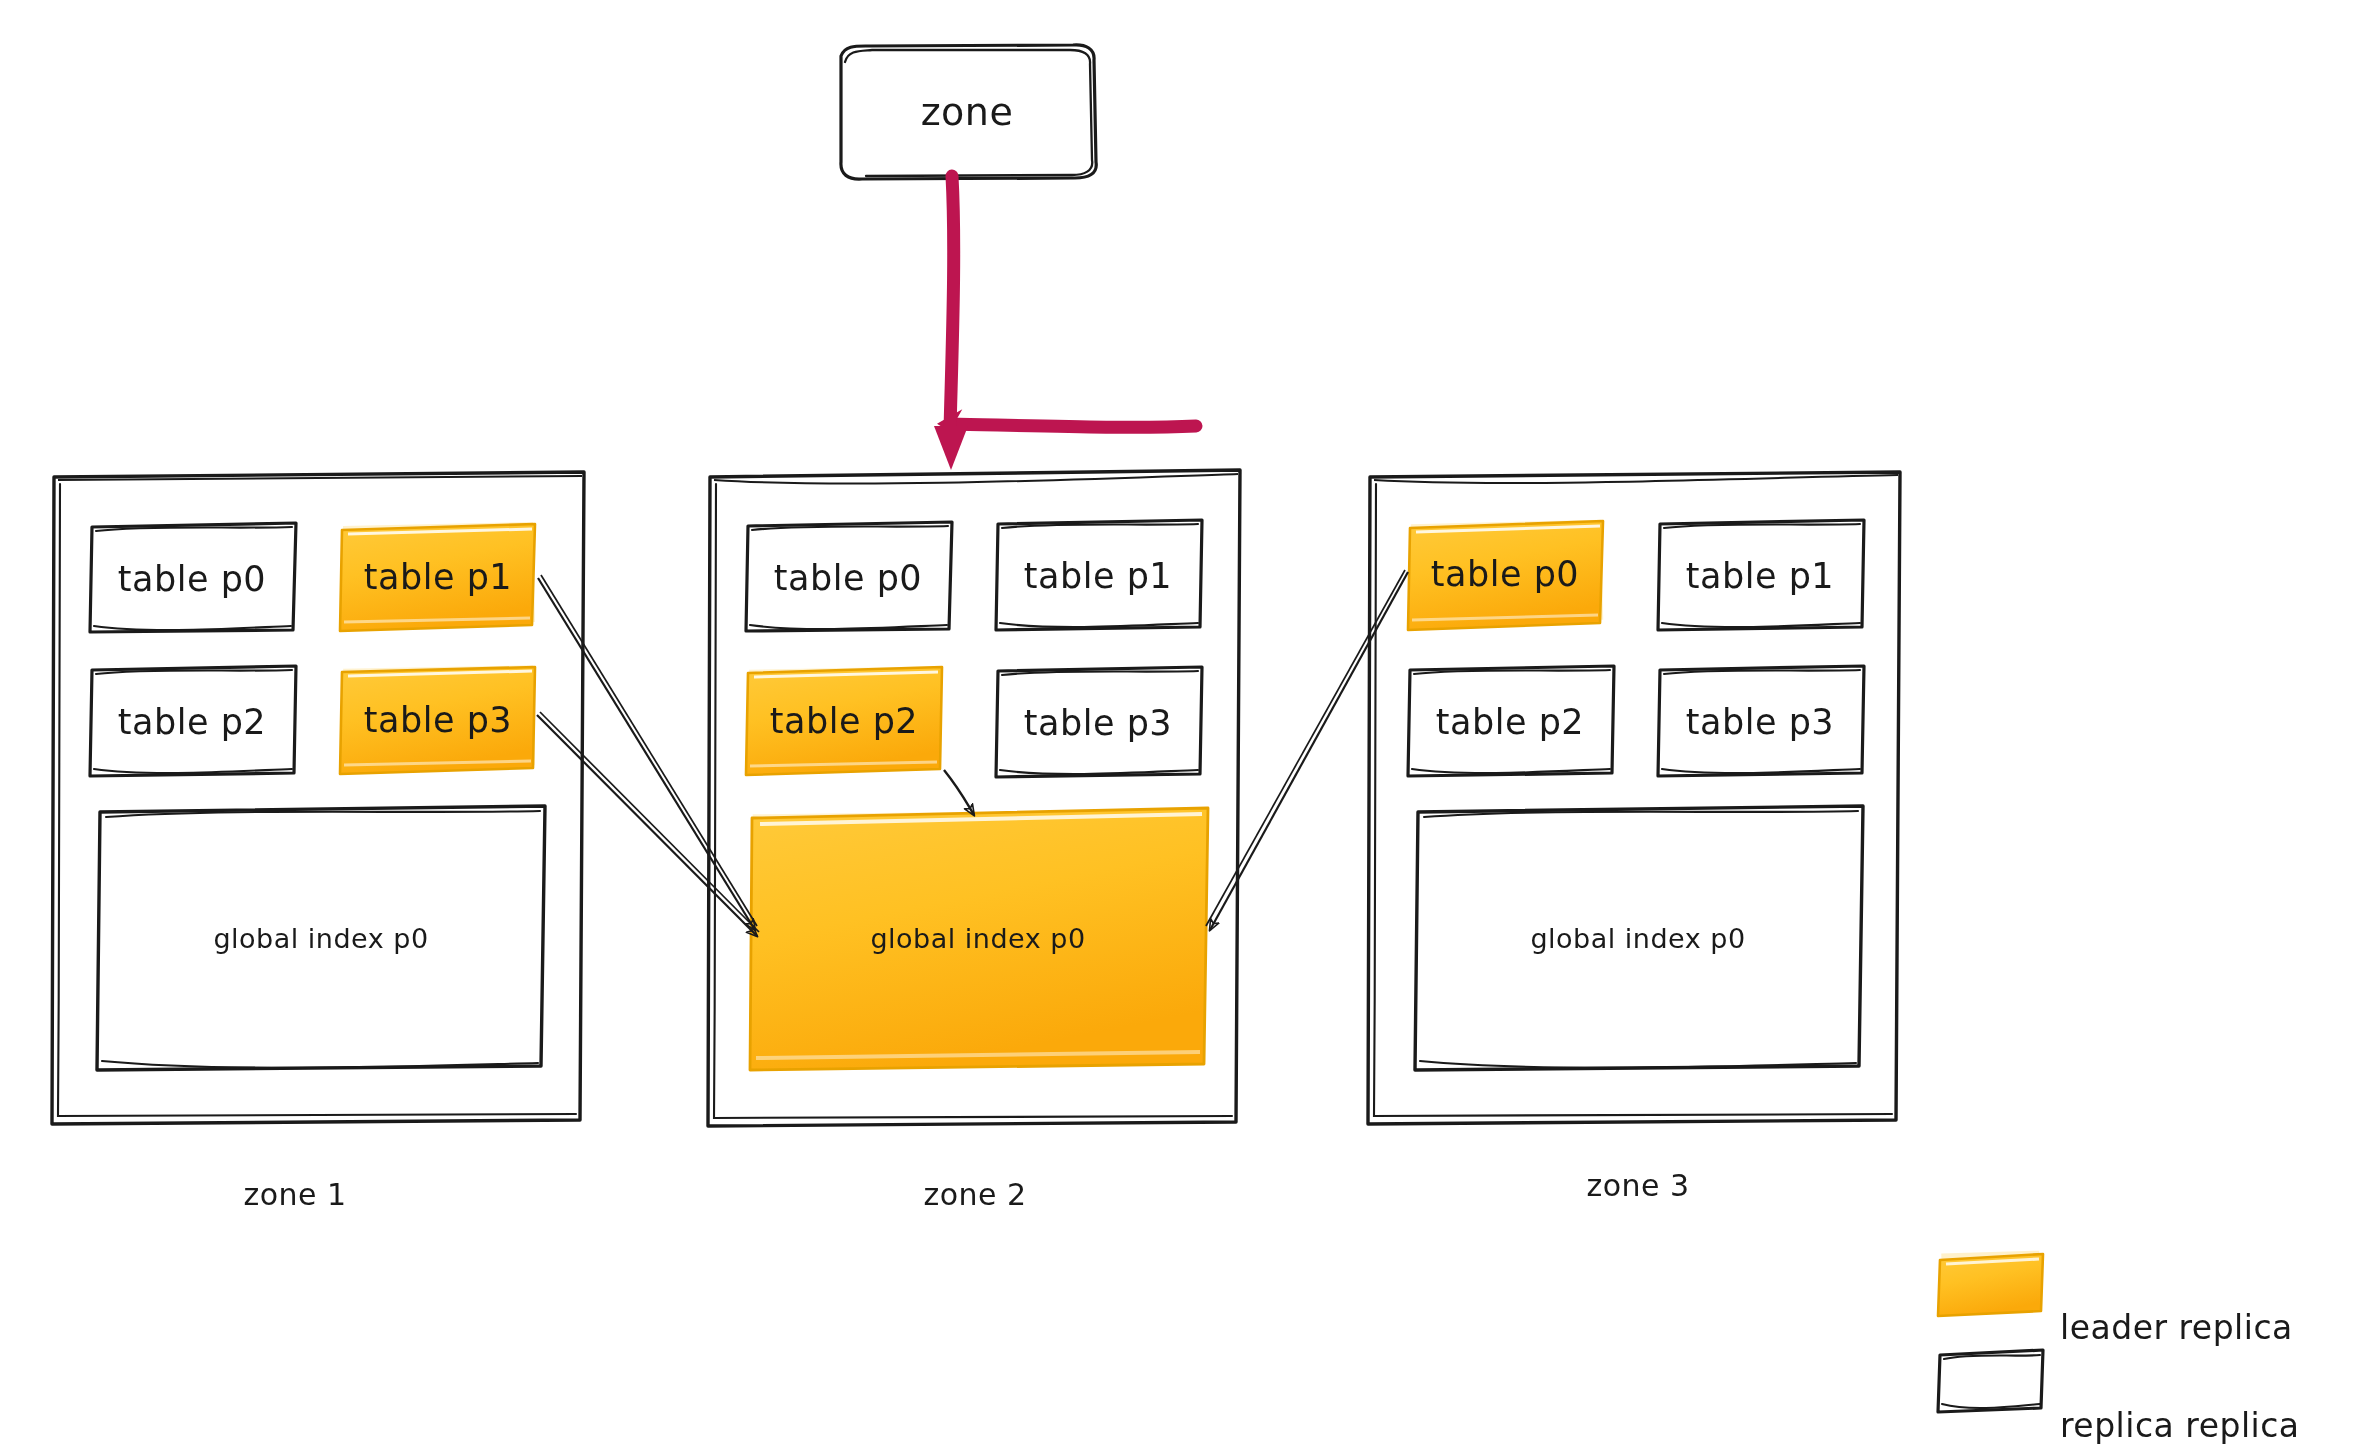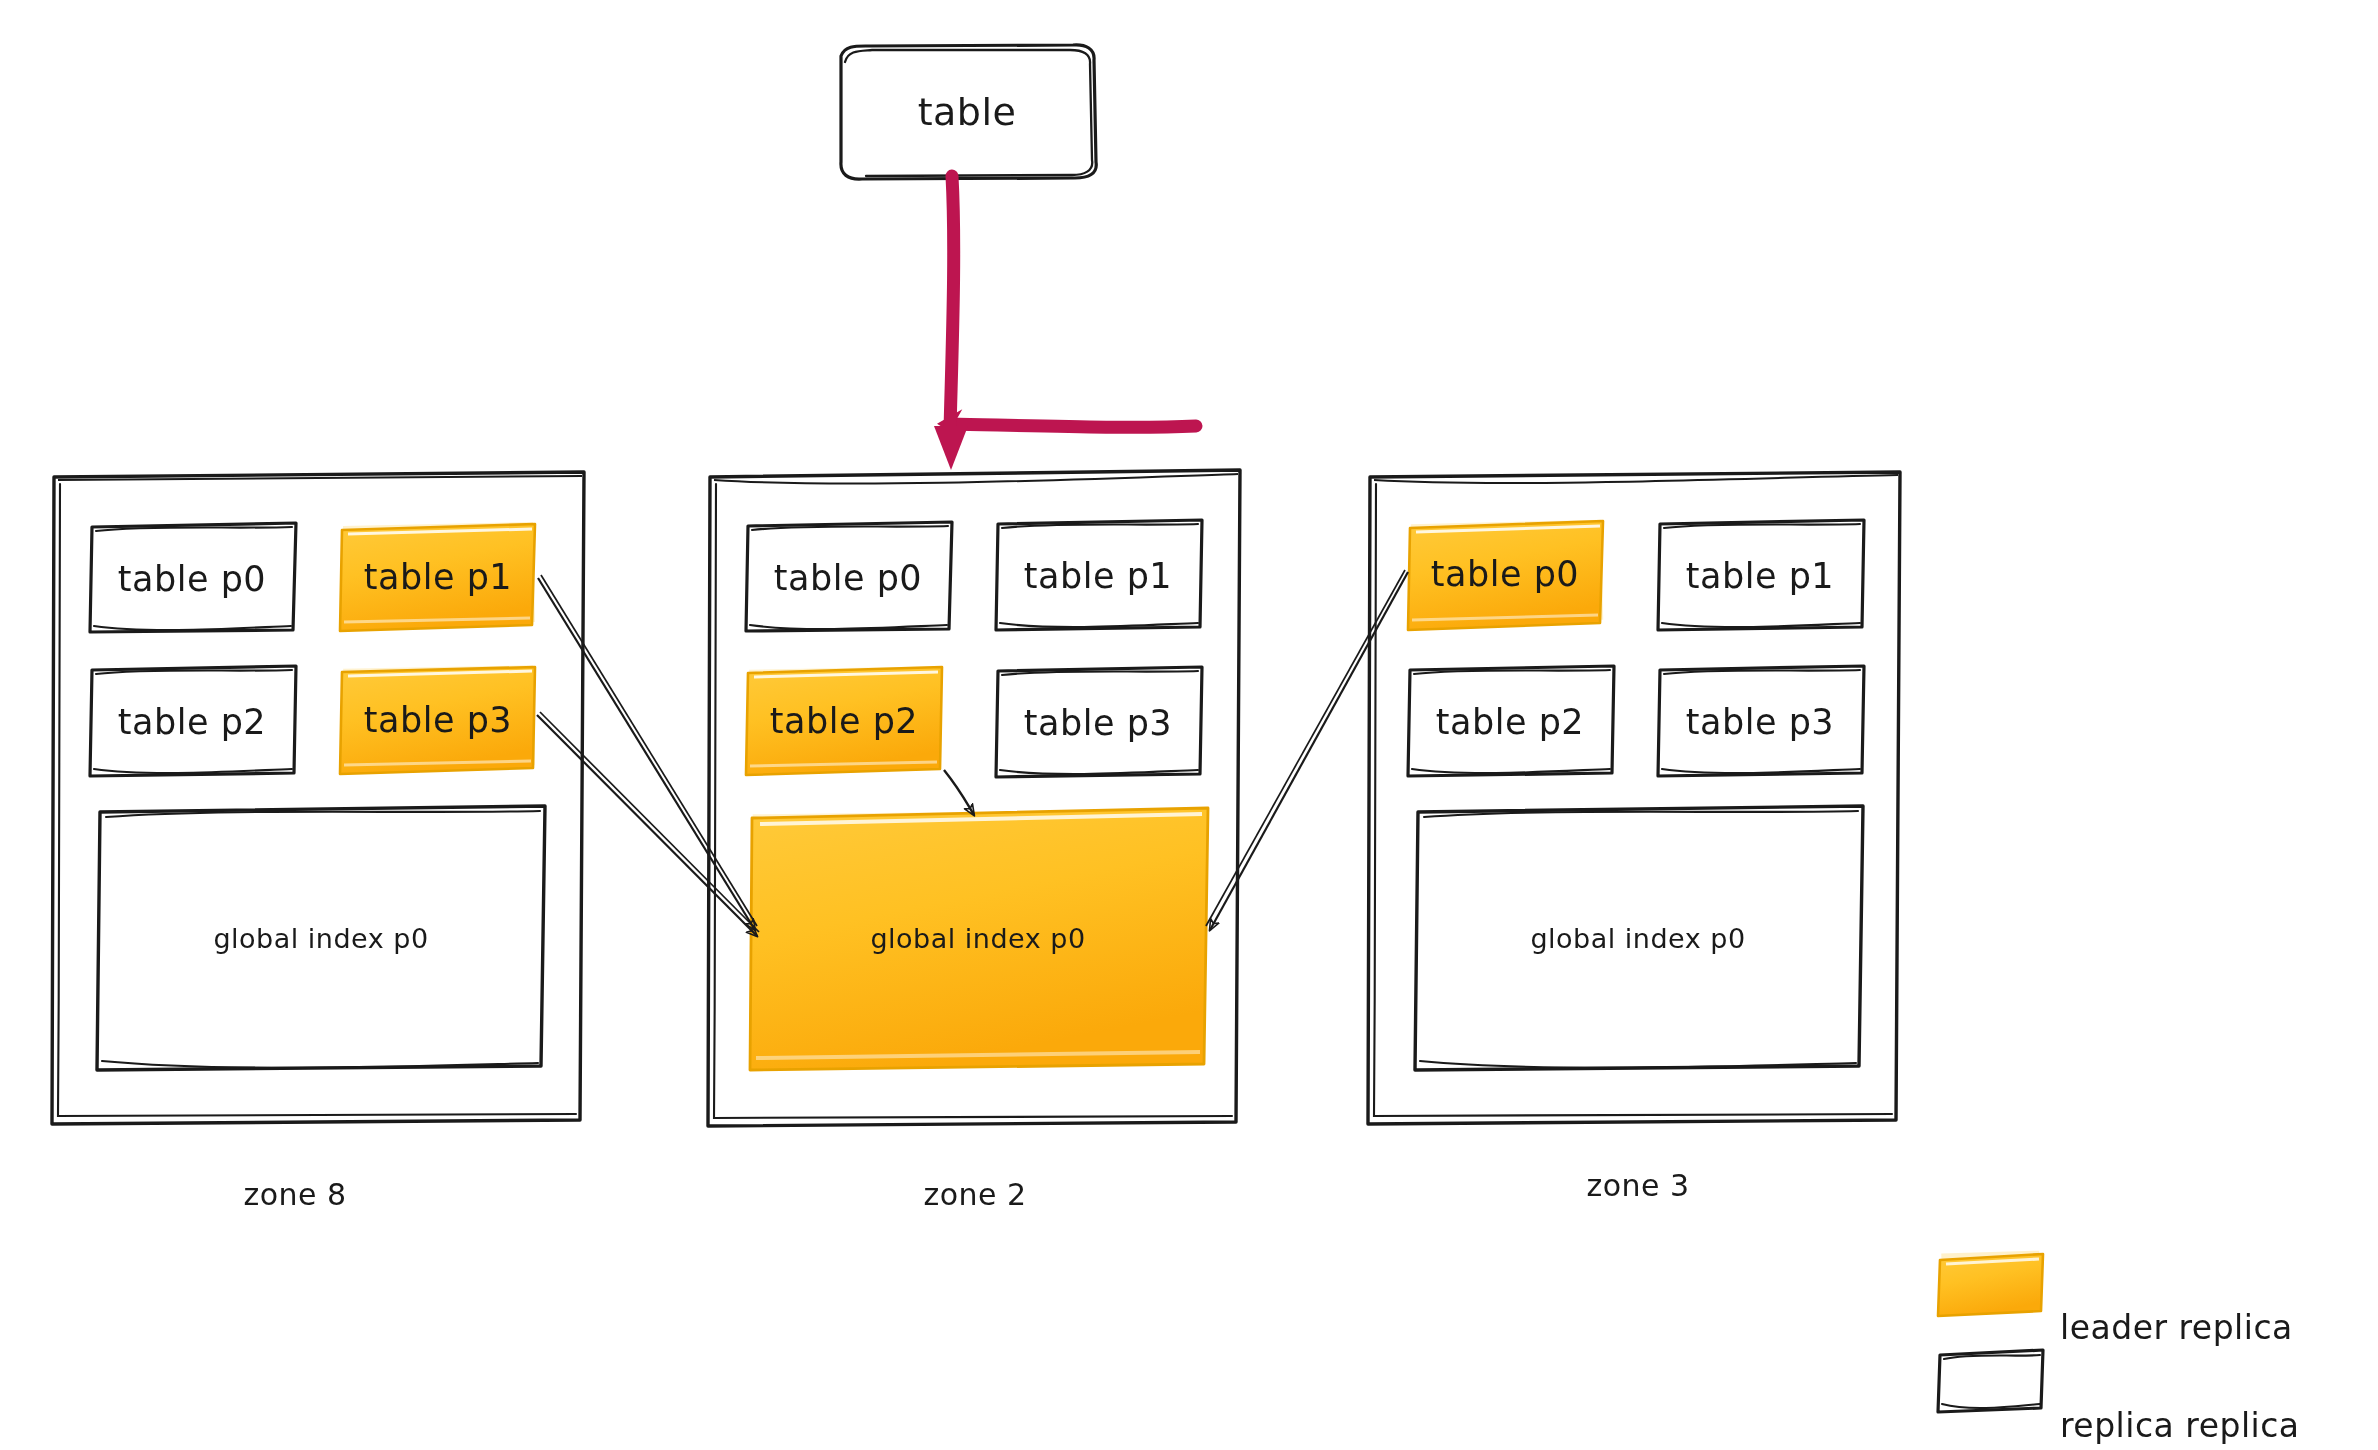--- a/index.html
+++ b/index.html
@@ -183,28 +183,28 @@
       <rect x="1942" y="1252" width="98" height="54" fill="#FFE8A8" opacity=".6" transform="rotate(-1.6 1991 1279)"></rect>
       <path d="M1940,1260 L2043,1254 L2041,1311 L1938,1316 Z" fill="url(#leadGrad)" stroke="#E8A200" stroke-width="2.6" stroke-linejoin="round"></path>
       <path d="M1946,1264 L2039,1259" fill="none" stroke="#ffffff" stroke-width="3" opacity=".8"></path>
     </g>
     <g>
       <path d="M1940,1355 L2043,1350 L2041,1408 L1938,1412 Z" fill="#ffffff" stroke="#1a1a1a" stroke-width="3.2" stroke-linejoin="round"></path>
       <path d="M1944,1359 C1972,1353 2016,1357 2040,1355 M1942,1404 C1972,1412 2016,1406 2040,1404" fill="none" stroke="#1a1a1a" stroke-width="2.1" stroke-linecap="round"></path>
     </g>
   </svg>
 
-  <div class="lbl center t-proxy" style="left:967px;top:112px;">table</div>
+  <div class="lbl center t-proxy" style="left:967px;top:112px;">zone</div>
 
   <div class="lbl center t-part" style="left:192px;top:579px;">table p0</div>
   <div class="lbl center t-part" style="left:438px;top:577px;">table p1</div>
   <div class="lbl center t-part" style="left:192px;top:722px;">table p2</div>
   <div class="lbl center t-part" style="left:438px;top:720px;">table p3</div>
   <div class="lbl center t-index" style="left:321px;top:938px;">global index p0</div>
-  <div class="lbl center t-zone" style="left:295px;top:1194px;">zone 8</div>
+  <div class="lbl center t-zone" style="left:295px;top:1194px;">zone 1</div>
 
   <div class="lbl center t-part" style="left:848px;top:578px;">table p0</div>
   <div class="lbl center t-part" style="left:1098px;top:576px;">table p1</div>
   <div class="lbl center t-part" style="left:844px;top:721px;">table p2</div>
   <div class="lbl center t-part" style="left:1098px;top:723px;">table p3</div>
   <div class="lbl center t-index" style="left:978px;top:938px;">global index p0</div>
   <div class="lbl center t-zone" style="left:975px;top:1194px;">zone 2</div>
 
   <div class="lbl center t-part" style="left:1505px;top:574px;">table p0</div>
   <div class="lbl center t-part" style="left:1760px;top:576px;">table p1</div>

